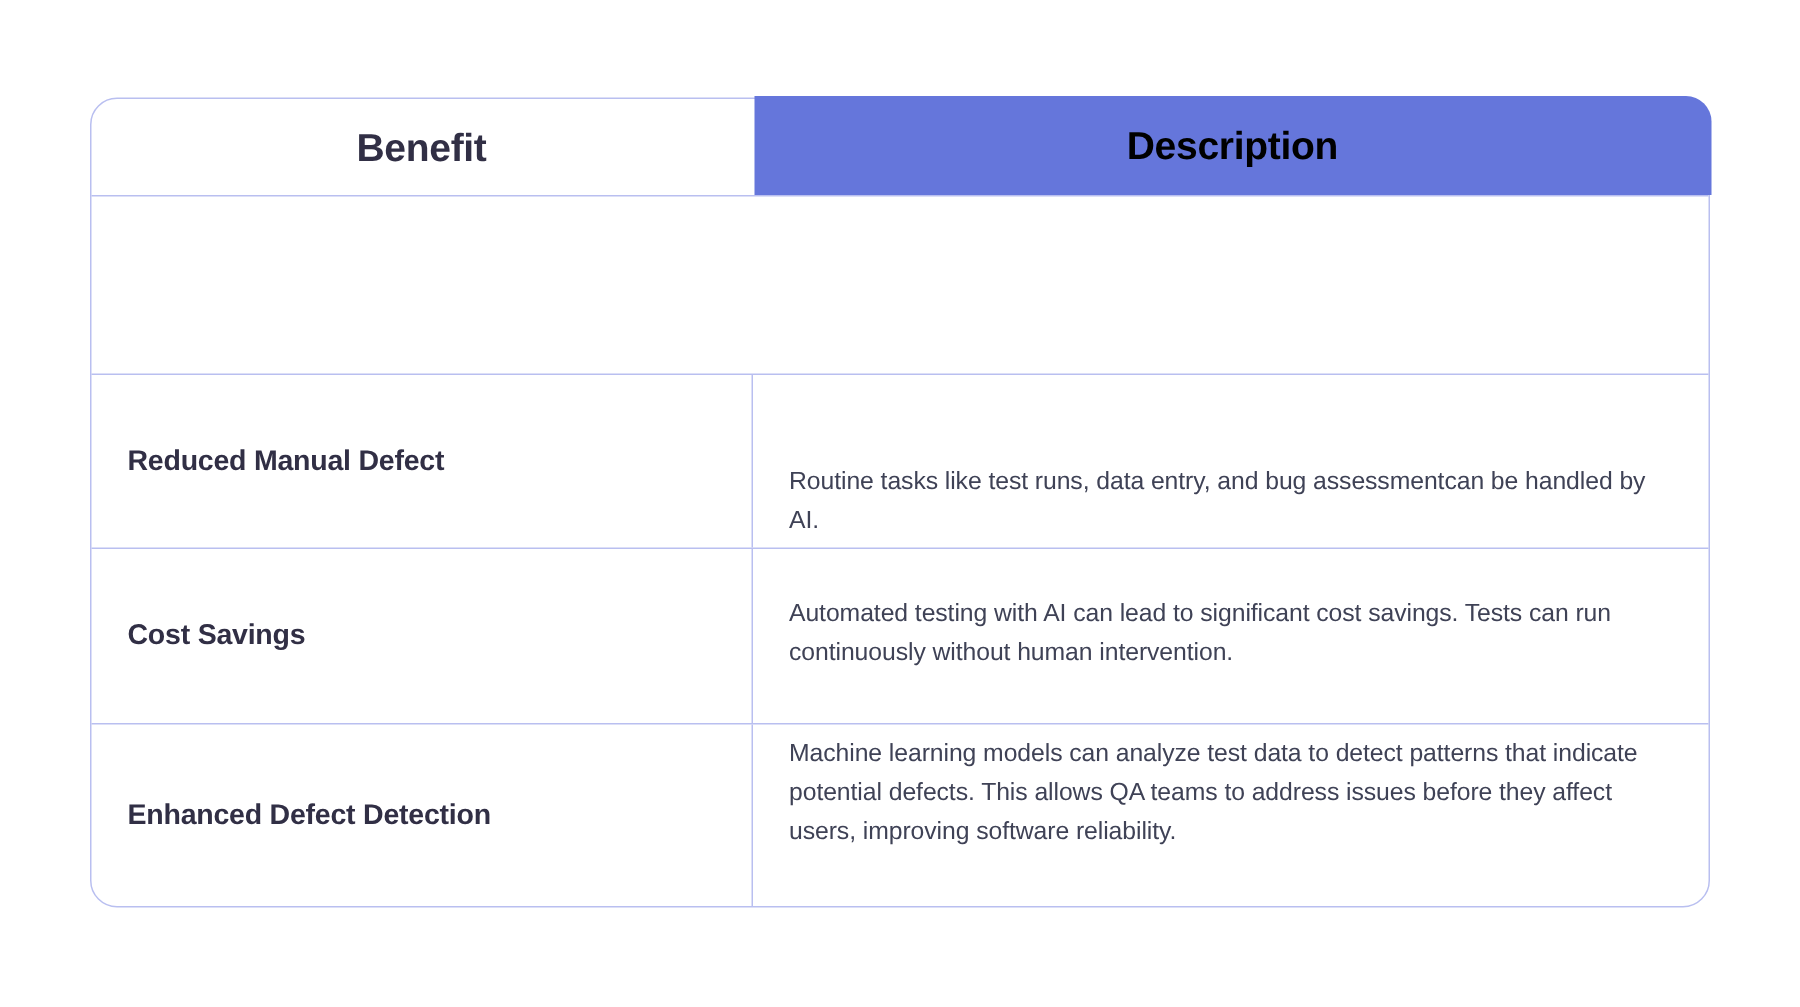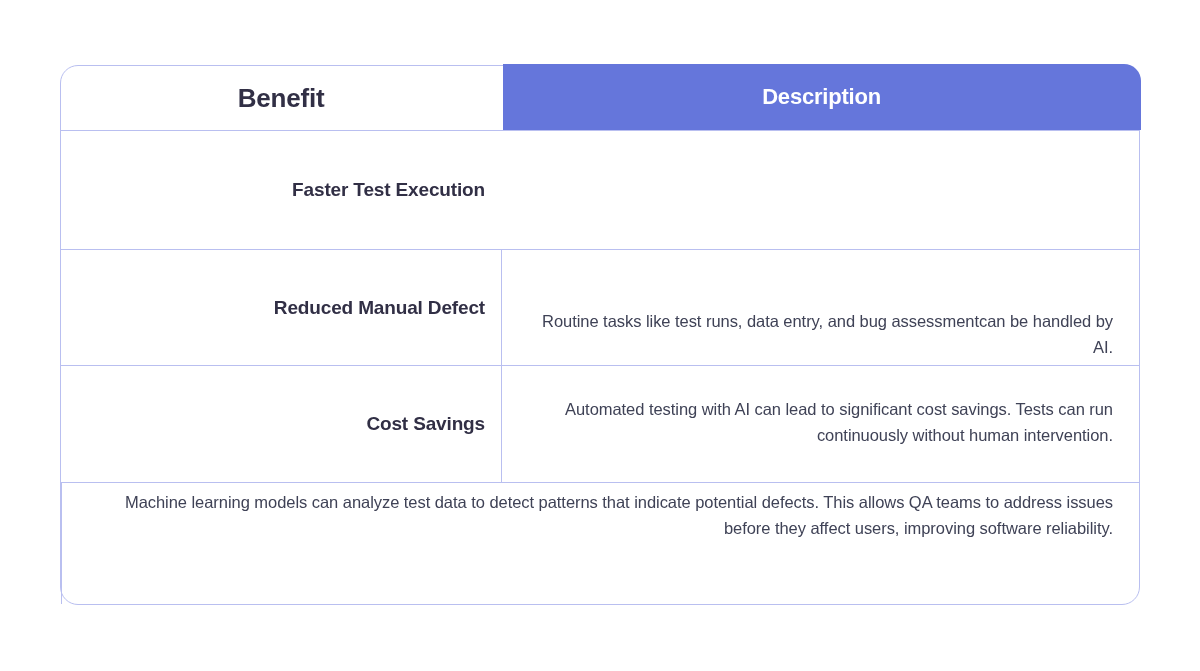--- a/index.html
+++ b/index.html
@@ -12,21 +12,20 @@
     background: #ffffff;
     font-family: "Liberation Sans", sans-serif;
     -webkit-font-smoothing: antialiased;
   }
 
   .page {
     position: relative;
     width: 1200px;
     height: 671px;
     overflow: hidden;
-    text-align: right;
   }
 
   
   .table-card {
     position: absolute;
     left: 60px;
     top: 65px;
     width: 1080px;
     height: 540px;
     border: 1.6px solid #b9bff0;
@@ -94,23 +93,23 @@
 
   .th-benefit {
     font-size: 26px;
     font-weight: bold;
     color: #312f45;
     letter-spacing: -0.2px;
     line-height: 1;
   }
 
   .th-desc {
-    font-size: 22px;
+    font-size: 26px;
     font-weight: bold;
-    color: #ffffff;
+    color: #000000;
     letter-spacing: -0.2px;
     line-height: 1;
   }
 
   
   .row-body-1 { height: 119px; }
   .row-body-2 { height: 116px; }
   .row-body-3 { height: 117px; }
   .row-body-4 { height: 122px; }
 
@@ -154,23 +153,20 @@
       <div class="row row-header">
         <div class="cell-benefit">
           <span class="th-benefit">Benefit</span>
         </div>
         <div class="cell-desc">
           <span class="th-desc">Description</span>
         </div>
       </div>
 
       <div class="row row-body-1">
-        <div class="cell-benefit">
-          <div class="benefit-label">Faster Test Execution</div>
-        </div>
       </div>
 
       <div class="row row-body-2">
         <div class="cell-benefit">
           <div class="benefit-label">Reduced Manual Defect</div>
         </div>
         <div class="cell-desc">
           <div class="desc-text">Routine tasks like test runs, data entry, and bug assessmentcan be handled by AI.</div>
         </div>
       </div>
@@ -178,20 +174,23 @@
       <div class="row row-body-3">
         <div class="cell-benefit">
           <div class="benefit-label">Cost Savings</div>
         </div>
         <div class="cell-desc">
           <div class="desc-text">Automated testing with AI can lead to significant cost savings. Tests can run continuously without human intervention.</div>
         </div>
       </div>
 
       <div class="row row-body-4">
+        <div class="cell-benefit">
+          <div class="benefit-label">Enhanced Defect Detection</div>
+        </div>
         <div class="cell-desc">
           <div class="desc-text">Machine learning models can analyze test data to detect patterns that indicate potential defects. This allows QA teams to address issues before they affect users, improving software reliability.</div>
         </div>
       </div>
 
     </div>
   </div>
 
 </div>
 

